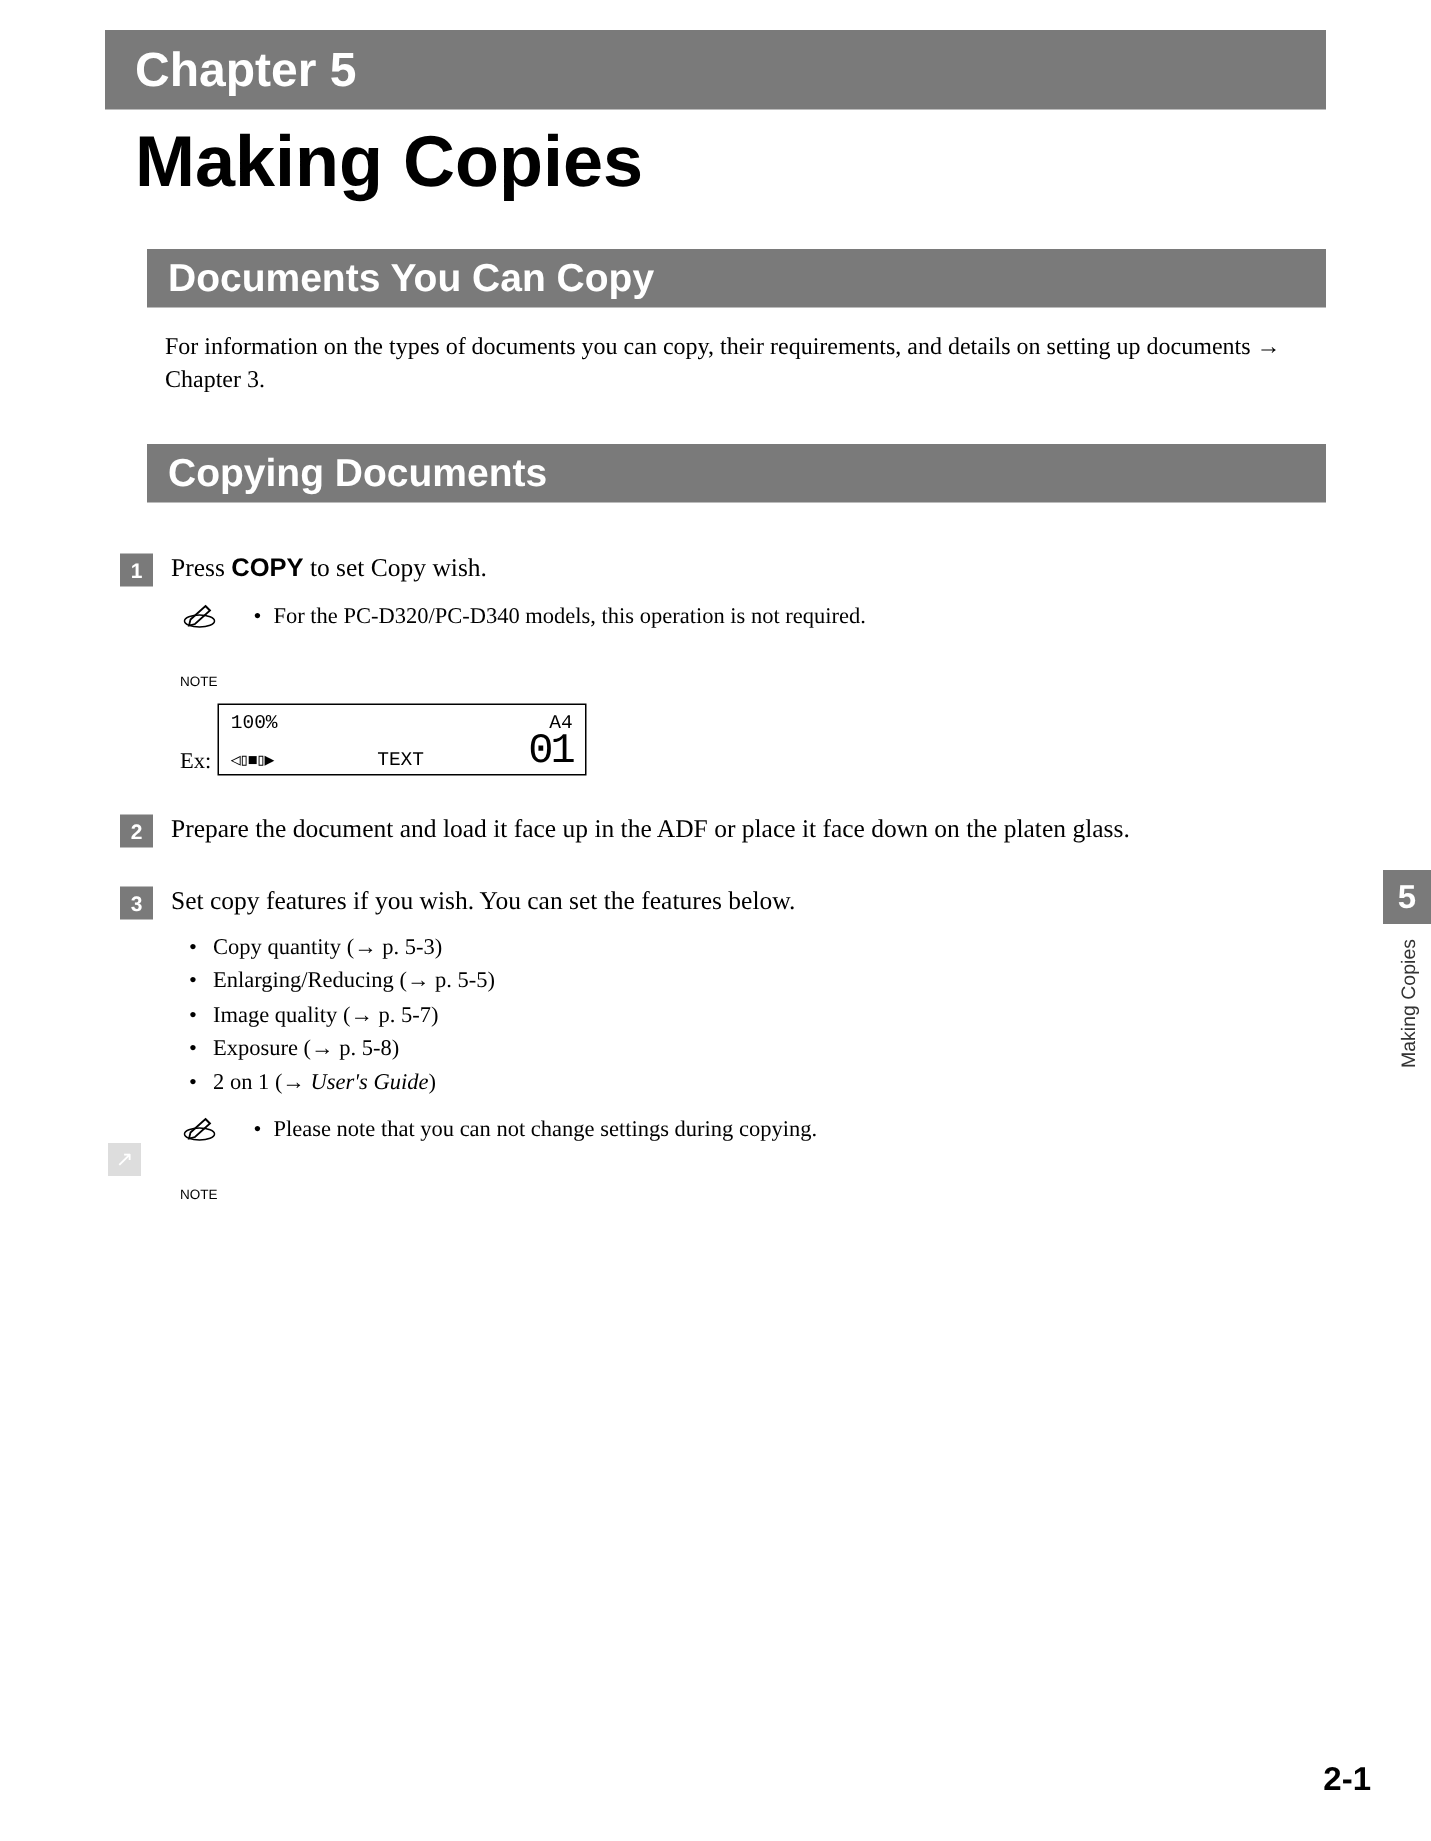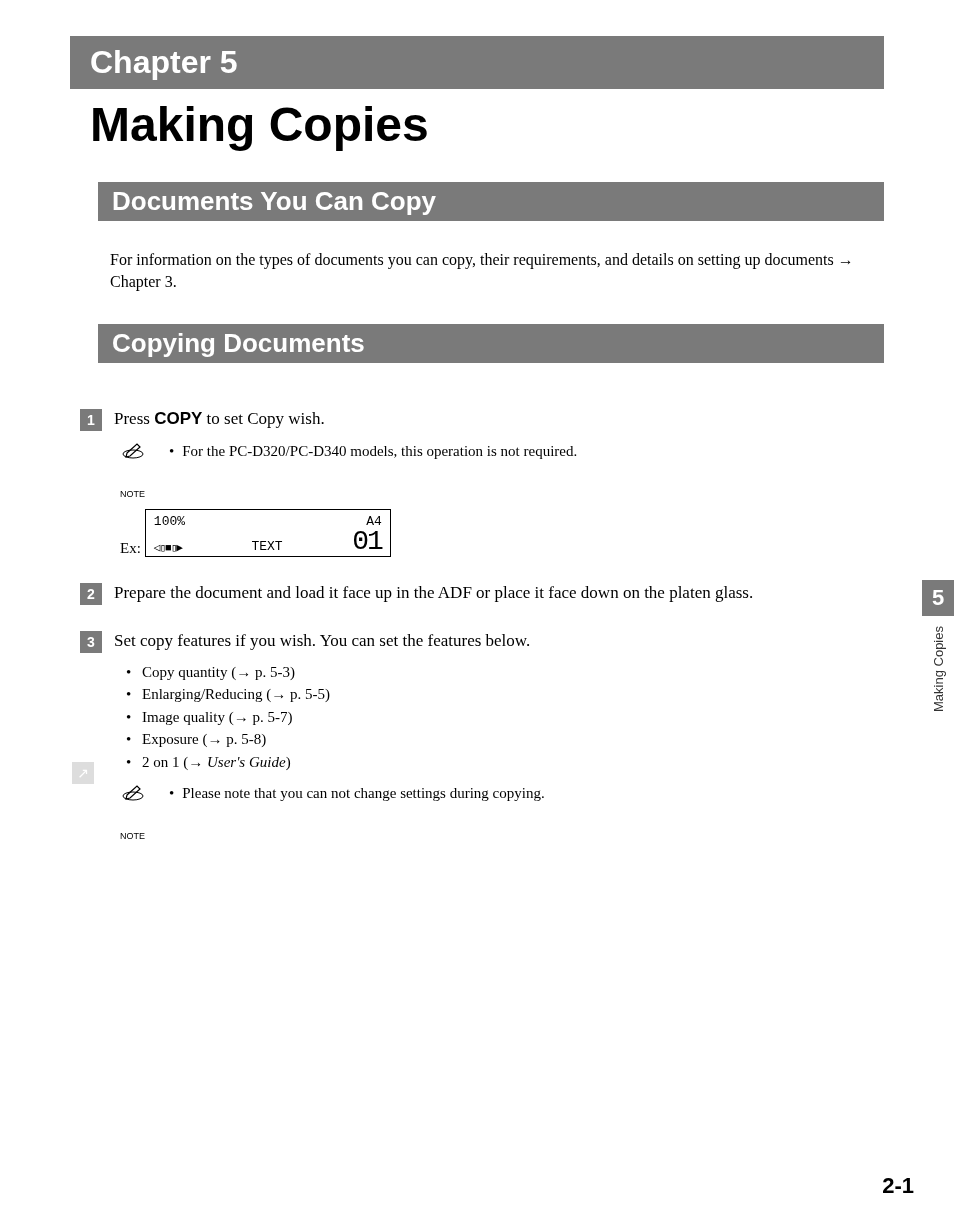--- a/index.html
+++ b/index.html
@@ -8,21 +8,21 @@
       box-sizing: border-box;
     }
     body {
       font-family: Georgia, 'Times New Roman', serif;
       background: #fff;
       width: 954px;
       height: 1227px;
       position: relative;
     }
     .page {
-      padding: 36px 70px 20px 70px;
+      padding: 20px 70px 20px 70px;
     }
     .chapter-banner {
       background: #7a7a7a;
       color: #fff;
       padding: 8px 20px;
       font-family: Arial, Helvetica, sans-serif;
       font-weight: 900;
       font-size: 32px;
       margin-bottom: 8px;
     }
@@ -30,21 +30,21 @@
       font-family: Arial, Helvetica, sans-serif;
       font-weight: 900;
       font-size: 48px;
       color: #000;
       padding-left: 20px;
       margin-bottom: 30px;
     }
     .section-header {
       display: flex;
       align-items: flex-end;
-      margin-bottom: 28px;
+      margin-bottom: 16px;
     }
     .section-block {
       width: 28px;
       background: #000;
     }
     .section-title {
       flex: 1;
       background: #7a7a7a;
       color: #fff;
       font-family: Arial, Helvetica, sans-serif;

